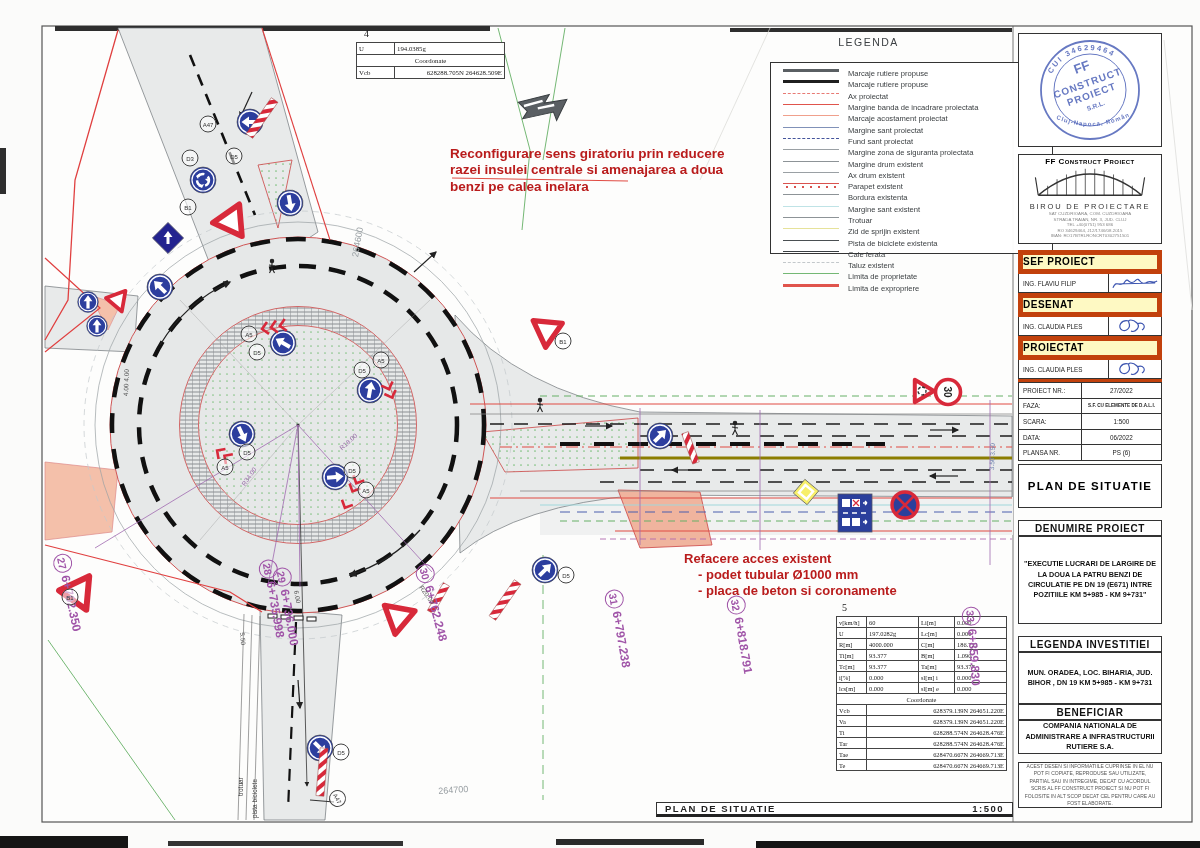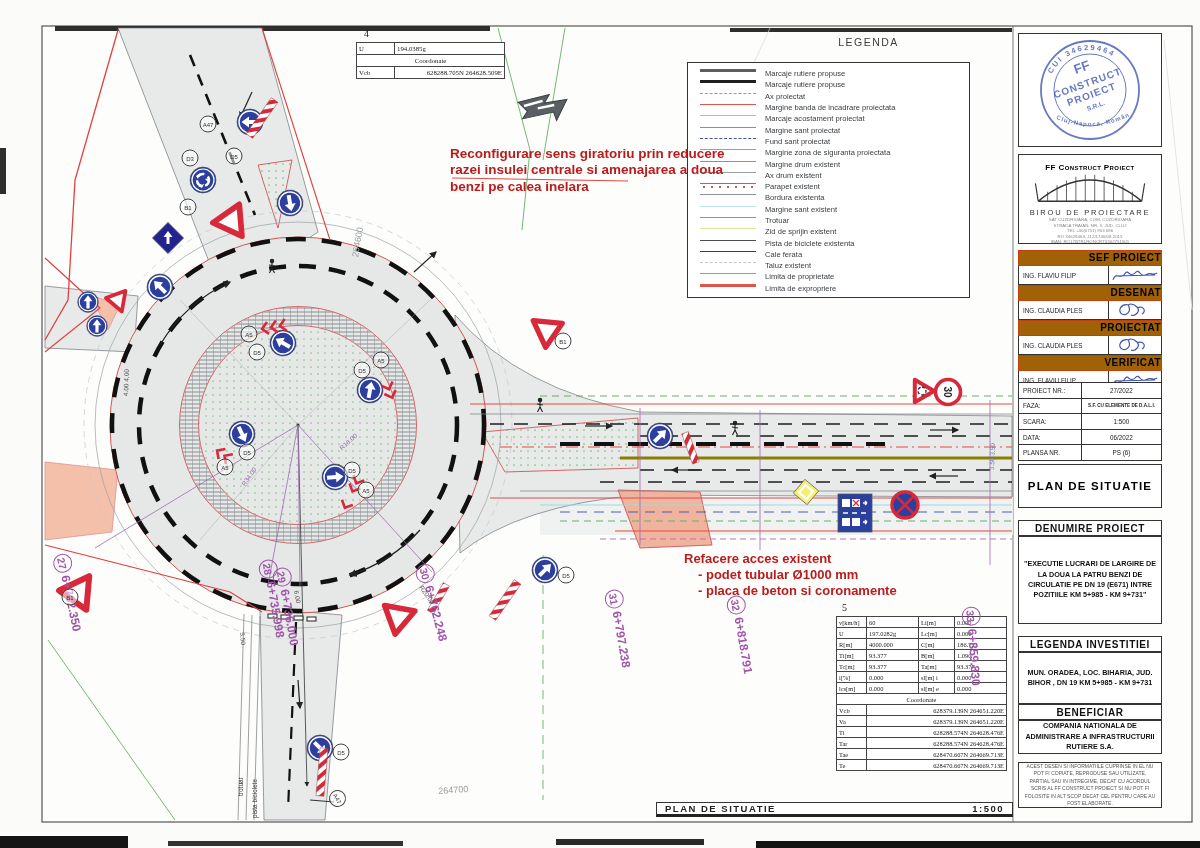--- a/index.html
+++ b/index.html
@@ -2,21 +2,21 @@
 <html><head>
 <meta charset="utf-8">
 <style>
   html,body{margin:0;padding:0;background:#f4f4f2;}
   .sheet{position:relative;width:1200px;height:848px;background:#fbfbfa;overflow:hidden;
          font-family:"Liberation Sans",sans-serif;}
   svg text{font-family:"Liberation Sans",sans-serif;}
   .ov{position:absolute;}
   
   #legendTitle{left:727px;top:36px;width:283px;text-align:center;font-size:10.5px;letter-spacing:1.5px;color:#3c4043;}
-  #legendBox{left:687px;top:62px;width:283px;height:236px;border:1px solid #333;background:rgba(255,255,255,.96);padding-top:5px;box-sizing:border-box;}
+  #legendBox{left:770px;top:62px;width:283px;height:192px;border:1px solid #333;background:rgba(255,255,255,.96);padding-top:5px;box-sizing:border-box;}
   .lg-row{display:flex;align-items:center;height:11.3px;}
   .lg-sample{width:56px;height:6px;margin:0 9px 0 12px;flex:none;}
   .lg-label{font-size:7.6px;color:#3c4043;white-space:nowrap;}
   
   .cadtbl{border-collapse:collapse;background:rgba(255,255,255,.92);}
   .cadtbl td{border:1px solid #444;font:6.4px "Liberation Serif",serif;color:#222;padding:0 2px;height:10px;white-space:nowrap;}
   .cadtbl .coord-head{text-align:center;}
   #small-table{left:356px;top:42px;}
   #small-table td{height:11px;font-size:6.8px;}
   #big-table{left:836px;top:616px;}
@@ -32,25 +32,25 @@
   .st-no{display:inline-flex;justify-content:center;align-items:center;width:17px;height:17px;border:1.3px solid #a055a8;border-radius:50%;font-size:10.5px;margin-right:3px;}
   
   .slabel{position:absolute;width:15px;height:15px;border:1px solid #444;border-radius:50%;color:#333;
           font-size:6px;display:flex;align-items:center;justify-content:center;background:rgba(255,255,255,.55);transform:translate(-50%,-50%);}
   .dim{position:absolute;color:#555;font-size:6.5px;white-space:nowrap;transform-origin:0 0;}
   
   .tbx{position:absolute;left:1018px;width:144px;border:1px solid #333;background:#fff;box-sizing:border-box;}
   .tb-h{font-weight:bold;font-size:10px;text-align:center;letter-spacing:.6px;color:#111;font-variant:small-caps;}
   #stampBox{top:33px;height:114px;}
   #logoBox{top:154px;height:90px;text-align:center;}
-  #logoName{font-weight:bold;font-size:8px;font-variant:small-caps;letter-spacing:.4px;margin-top:8px;}
+  #logoName{font-weight:bold;font-size:8px;font-variant:small-caps;letter-spacing:.4px;margin-top:2px;}
   #logoOffice{font-size:7.5px;letter-spacing:1.8px;color:#333;}
   .logoAddr{font-size:4.4px;color:#888;line-height:1.25;}
   #rolesBox{top:250px;left:1018px;position:absolute;width:144px;}
-  .role-h{border:1px solid #c2410c;background:#a16207;font-weight:bold;font-size:10px;text-align:right;font-variant:small-caps;letter-spacing:.5px;height:14px;line-height:14px;}
+  .role-h{border:5px solid #c2410c;background:#fef9c3;font-weight:bold;font-size:10px;text-align:left;font-variant:small-caps;letter-spacing:.5px;height:14px;line-height:14px;}
   .role-row{border:1px solid #333;border-top:none;background:#fff;display:flex;height:18px;}
   .role-name{flex:1;font-size:6.3px;font-variant:small-caps;color:#222;display:flex;align-items:center;padding-left:4px;}
   .role-sig{width:52px;border-left:1px solid #333;display:flex;align-items:center;justify-content:center;}
   #metaBox{top:382px;}
   .meta-row{display:flex;border-bottom:1px solid #333;height:14.6px;}
   .meta-row:last-child{border-bottom:none;}
   .meta-l{width:58px;border-right:1px solid #333;font-size:6.3px;font-variant:small-caps;display:flex;align-items:center;padding-left:4px;color:#222;}
   .meta-v{flex:1;font-size:6.3px;display:flex;align-items:center;justify-content:center;text-align:center;color:#222;}
   .meta-v.small{font-size:4.6px;font-weight:bold;}
   #planBox{top:464px;height:44px;display:flex;align-items:center;justify-content:center;font-weight:bold;font-size:11.5px;letter-spacing:1.2px;font-variant:small-caps;}

